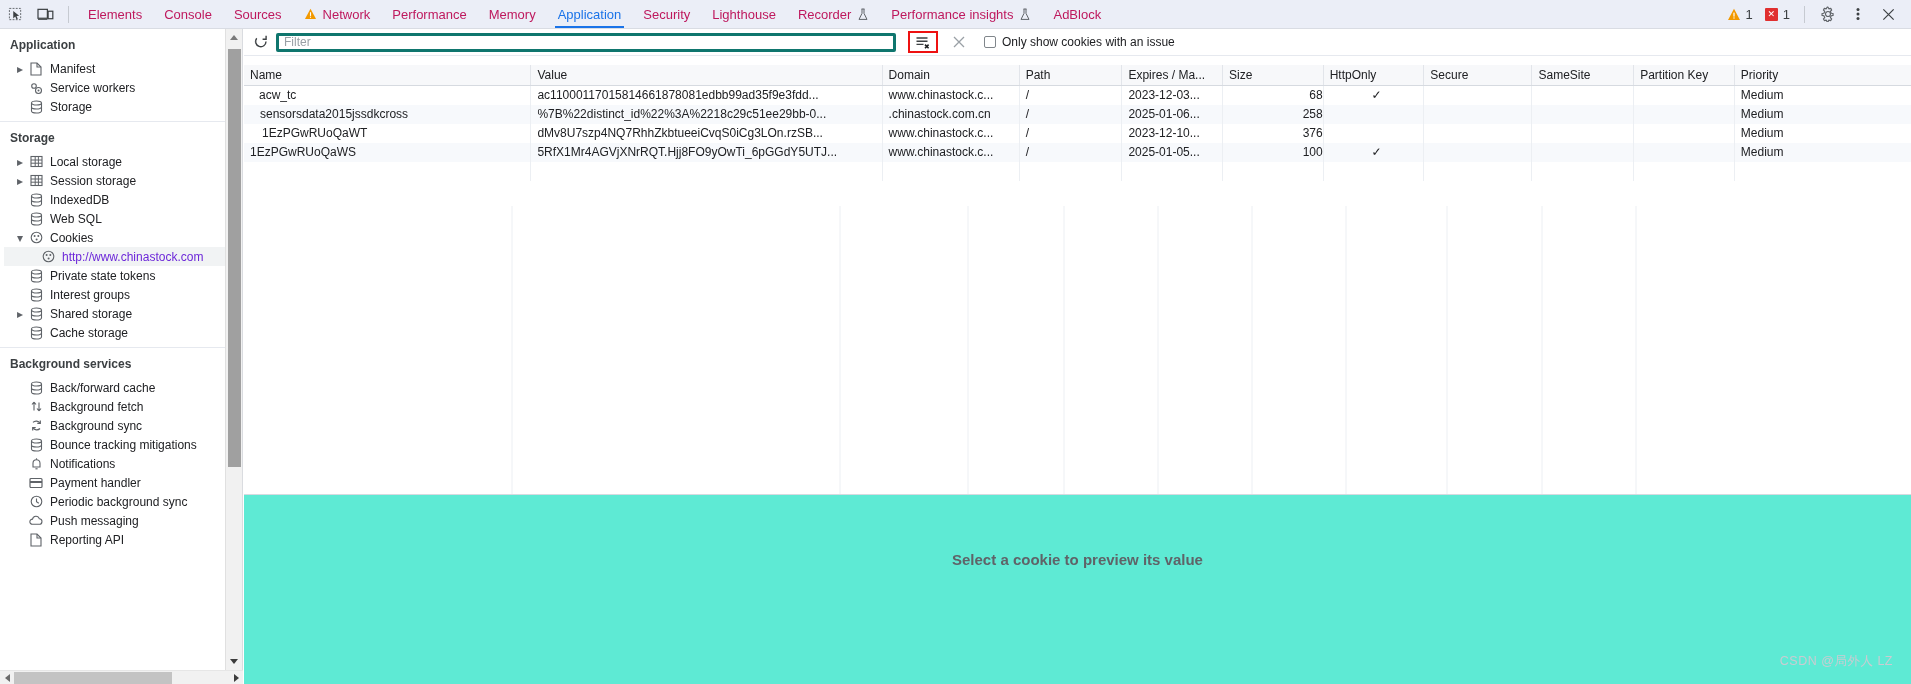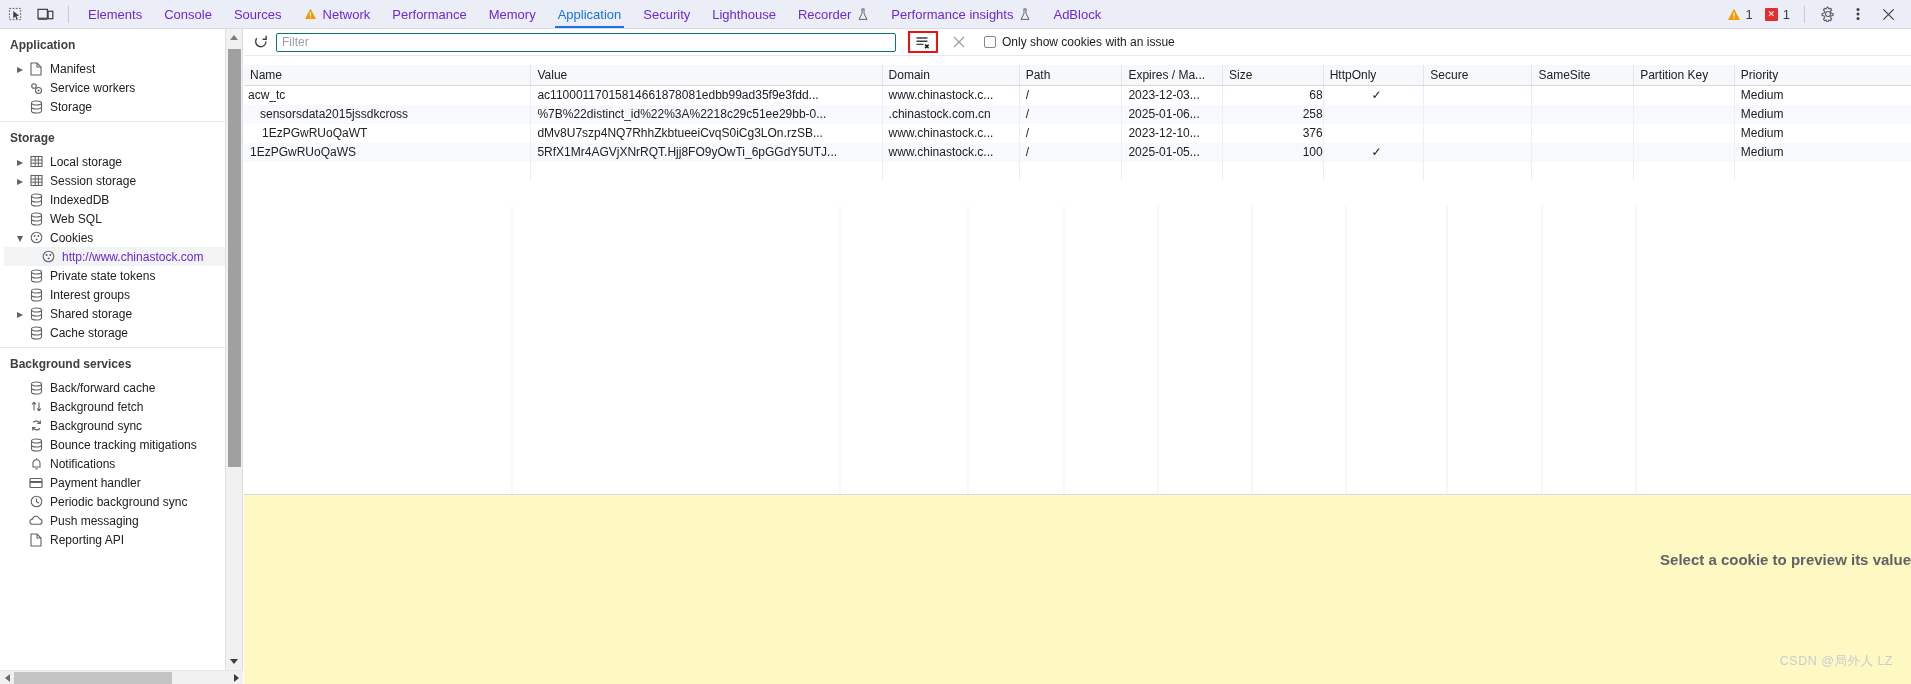--- a/index.html
+++ b/index.html
@@ -23,21 +23,21 @@
     width: 30px; height: 28px;
     display: flex; align-items: center; justify-content: center;
     cursor: pointer;
   }
   .tb-sep {
     width: 1px; height: 17px; background: #c6cad1; margin: 0 8px;
   }
   .tab {
     height: 28px; padding: 0 11px;
     display: flex; align-items: center; gap: 6px;
-    font-size: 13px; color: #6d28d9;
+    font-size: 13px; color: #be185d;
     cursor: pointer; white-space: nowrap;
     position: relative;
   }
   .tab.active { color: #1a73e8; }
   .tab.active::after {
     content: ""; position: absolute; left: 8px; right: 8px; bottom: 0;
     height: 2px; background: #1a73e8;
   }
   .tb-right {
     margin-left: auto; display: flex; align-items: center; height: 28px;
@@ -123,21 +123,21 @@
     padding: 0 6px; gap: 0px;
     border-bottom: 1px solid #e6e9ef;
     background: #fff;
   }
   #refresh-btn {
     width: 22px; height: 22px; display: flex; align-items: center;
     justify-content: center; cursor: pointer;
   }
   #filter-input {
     flex: 0 0 620px; height: 19px; margin-left: 4px;
-    border: 1px solid #0f766e; border-radius: 2px;
+    border: 3px solid #0f766e; border-radius: 2px;
     font-size: 12px; padding: 0 5px; color: #202124;
     background: #fff; outline: none;
   }
   #filter-input::placeholder { color: #9aa0a6; }
   #clear-cookies-btn {
     width: 30px; height: 22px; margin-left: 12px;
     display: flex; align-items: center; justify-content: center;
     border: 2px solid #ee1111; cursor: pointer;
   }
   #delete-selected-btn {
@@ -188,22 +188,22 @@
   }
 
   #table-bottom-border {
     position: absolute; top: 465px; left: 0; right: 0; height: 1px;
     background: #d6dae0;
   }
 
   
   #preview-pane {
     position: absolute; top: 466px; left: 0; right: 0; bottom: 0;
-    background: #fef9c3; display: flex; align-items: center;
-    justify-content: flex-end;
+    background: #5eead4; display: flex; align-items: center;
+    justify-content: center;
   }
   #preview-placeholder {
     font-size: 15px; font-weight: bold; color: #5f6368;
     margin-bottom: 60px;
   }
   #watermark {
     position: absolute; right: 18px; bottom: 14px;
     font-size: 12.5px; color: #c9ccd1;
     letter-spacing: .5px;
   }
@@ -656,21 +656,21 @@
           <th>Size</th>
           <th>HttpOnly</th>
           <th>Secure</th>
           <th>SameSite</th>
           <th>Partition Key</th>
           <th style="border-right:none">Priority</th>
         </tr>
       </thead>
       <tbody>
         <tr>
-          <td style="padding-left:4px">acw_tc</td>
+          <td style="padding-left:15px">acw_tc</td>
           <td>ac11000117015814661878081edbb99ad35f9e3fdd...</td>
           <td>www.chinastock.c...</td>
           <td>/</td>
           <td>2023-12-03...</td>
           <td class="num">68</td>
           <td class="ck">✓</td>
           <td class="ck"></td>
           <td class="ck"></td>
           <td class="ck"></td>
           <td style="border-right:none">Medium</td>

